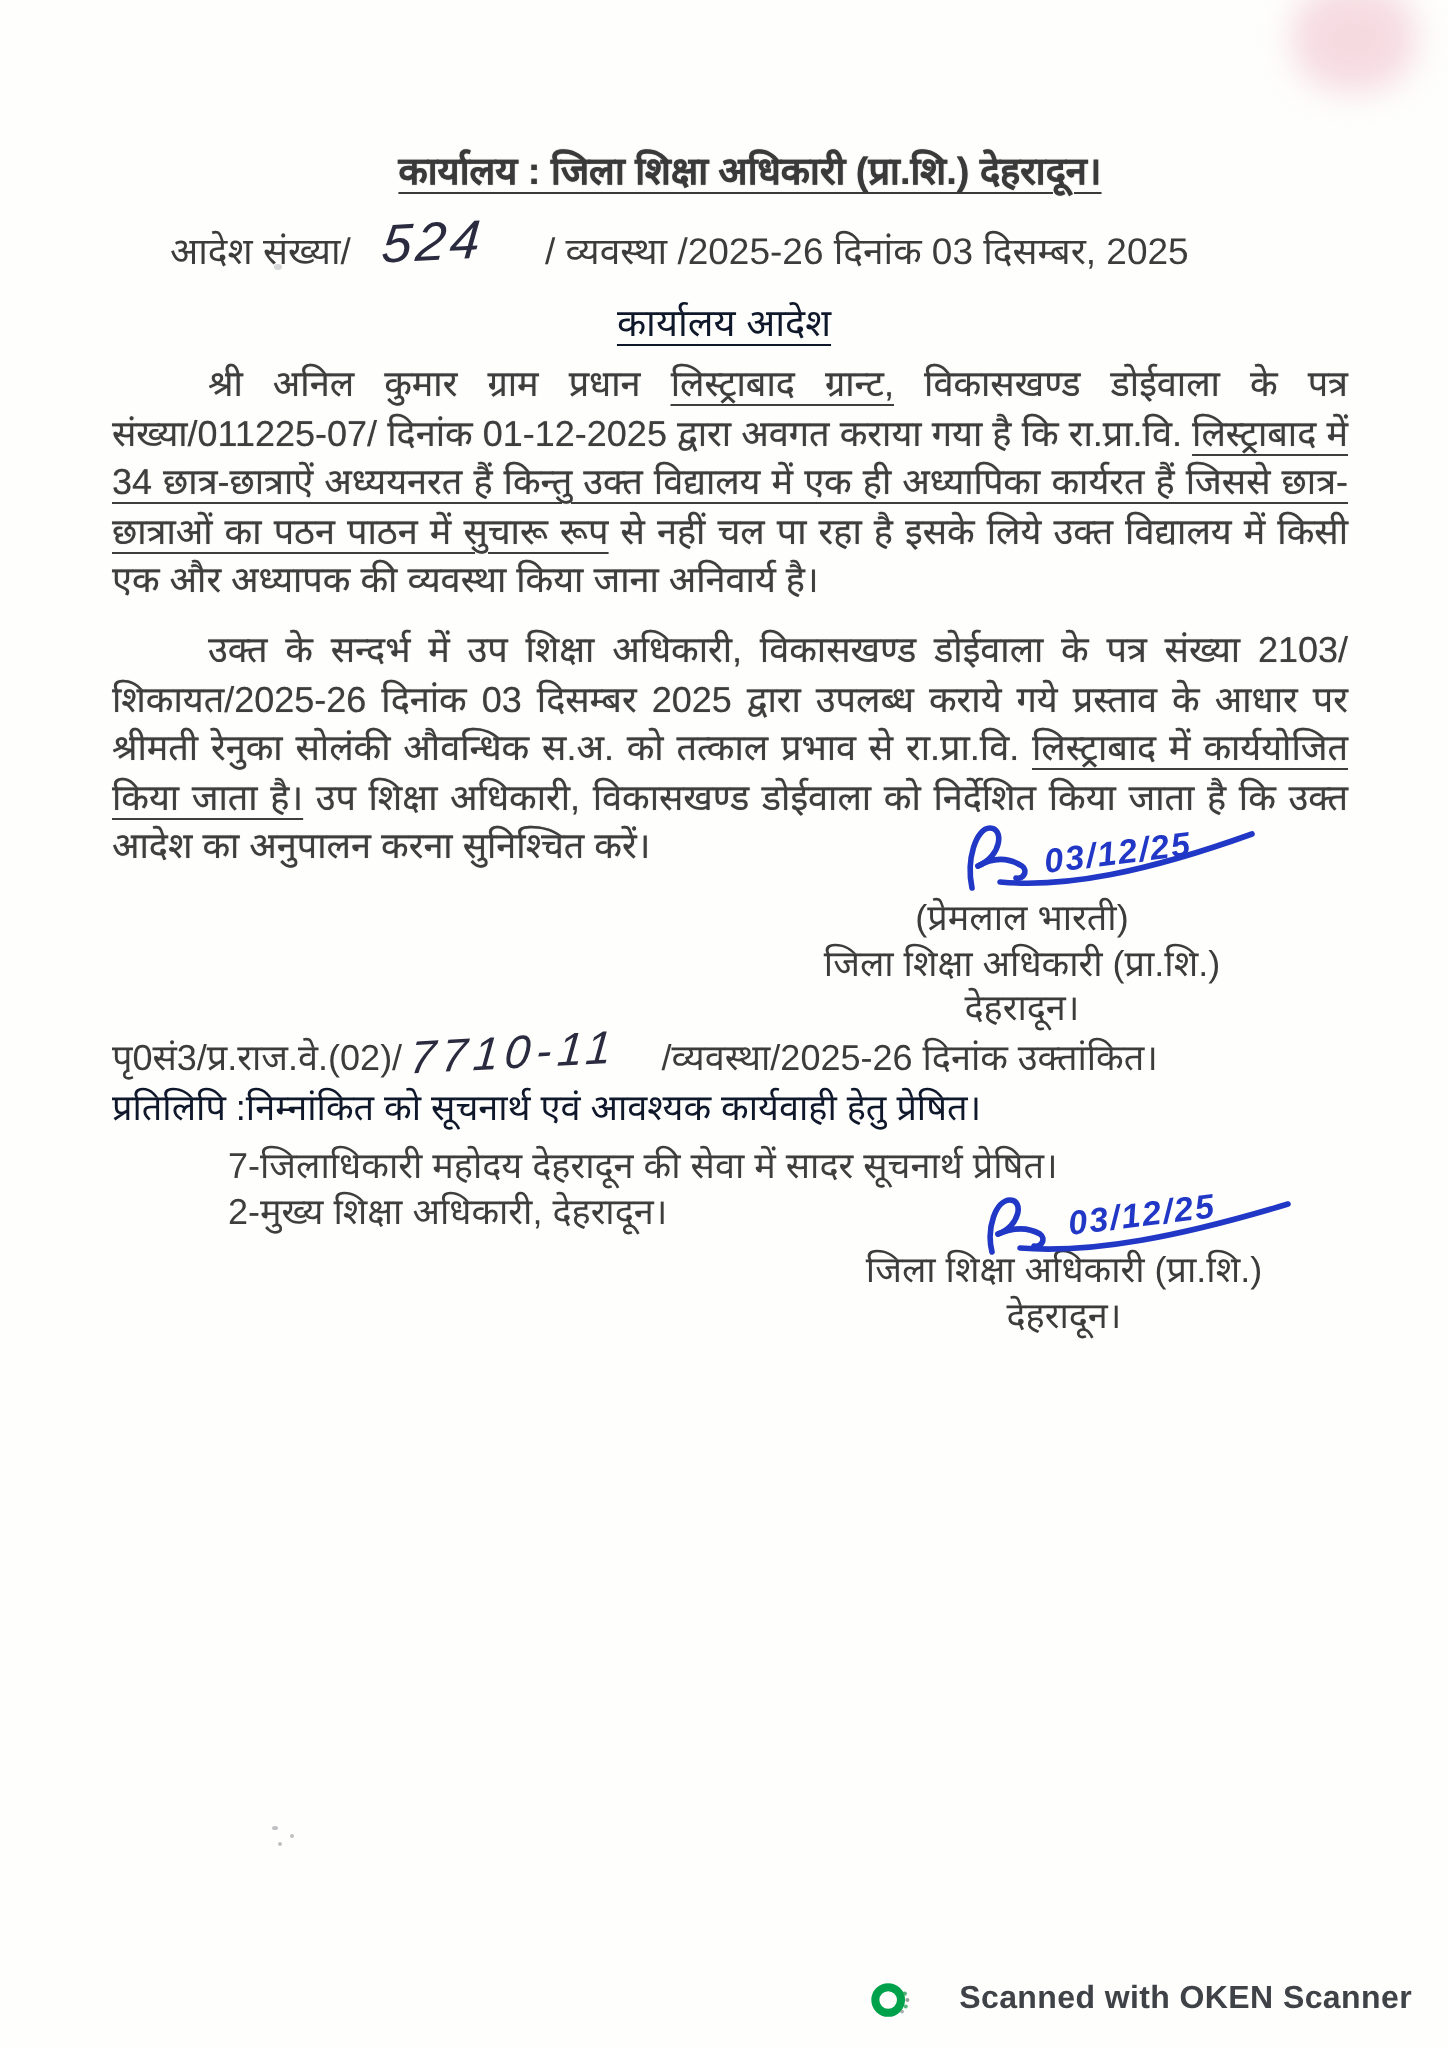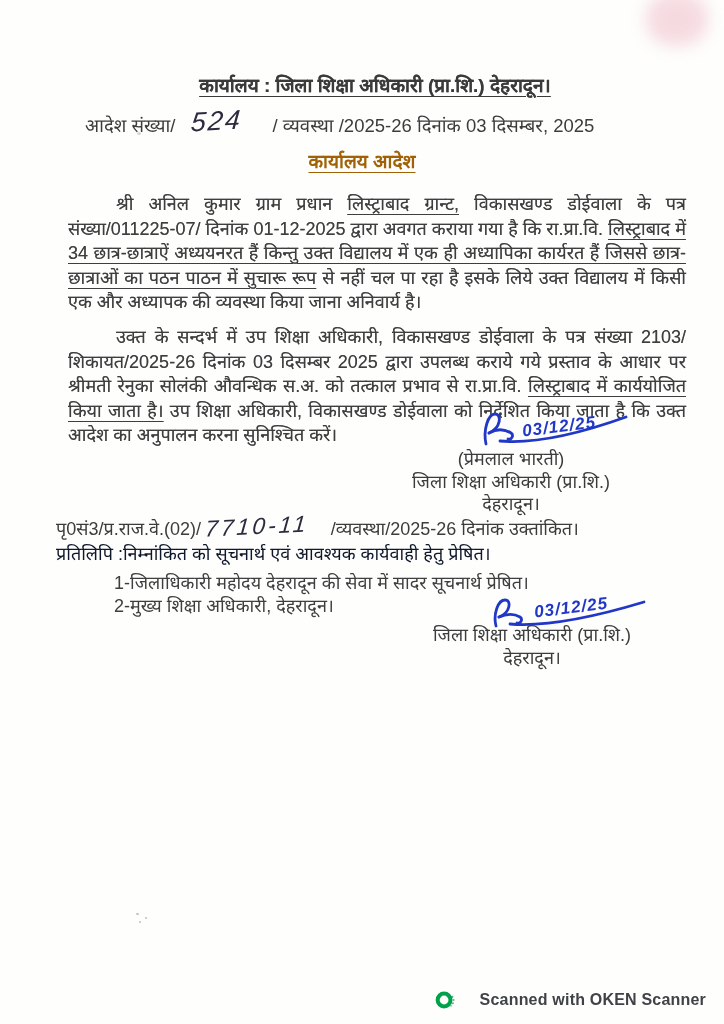--- a/index.html
+++ b/index.html
@@ -38,24 +38,24 @@
   }
   .hw{
     display:inline-block;color:#2b2b40;
     transform:rotate(-3deg) skewX(-8deg);
     font-style:italic;letter-spacing:2px;
   }
   .hw-num{font-size:27px;margin:0 30px 0 16px;position:relative;top:-2px;}
   .hw-ref{font-size:23px;margin:0 22px 0 4px;position:relative;top:-1px;letter-spacing:3px;}
   .subject{
     position:absolute;top:148px;left:0;width:100%;
-    text-align:center;font-size:19px;font-weight:bold;color:#a16207;
+    text-align:center;font-size:19px;font-weight:normal;color:#0f172a;
   }
   .para{
-    position:absolute;left:56px;width:618px;margin:12px;
+    position:absolute;left:56px;width:618px;margin:0;
     font-size:18px;line-height:24.6px;text-align:justify;
     text-indent:48px;color:#3e3e3e;
     text-shadow:0 0 .4px rgba(62,62,62,.6);
   }
   #para1{top:180px;}
   #para2{top:313px;}
   .ref-line{
     position:absolute;top:514px;left:56px;right:30px;
     font-size:18px;color:#3c3c3c;white-space:nowrap;
   }
@@ -123,21 +123,21 @@
     <div class="sig-line">(प्रेमलाल भारती)</div>
     <div class="sig-line">जिला शिक्षा अधिकारी (प्रा.शि.)</div>
     <div class="sig-line">देहरादून।</div>
   </div>
 
   <div class="ref-line">
     <span>पृ0सं3/प्र.राज.वे.(02)/</span><span class="hw hw-ref">7710-11</span><span>/व्यवस्था/2025-26 दिनांक उक्तांकित।</span>
   </div>
 
   <div class="copy-line">प्रतिलिपि :निम्नांकित को सूचनार्थ एवं आवश्यक कार्यवाही हेतु प्रेषित।</div>
-  <div class="copy-item item1">1-जिलाधिकारी महोदय देहरादून की सेवा में सादर सूचनार्थ प्रेषित।</div>
+  <div class="copy-item item1">7-जिलाधिकारी महोदय देहरादून की सेवा में सादर सूचनार्थ प्रेषित।</div>
   <div class="copy-item item2">2-मुख्य शिक्षा अधिकारी, देहरादून।</div>
 
   <div class="sig-block sig2">
     <div class="sig-mark">
       <svg class="sig-svg" width="162" height="34" viewBox="0 0 162 34">
         <g fill="none" stroke="#2137c6" stroke-width="2.8" stroke-linecap="round">
           <path d="M10,30 C7,18 12,4 19,4 C26,4 24,17 13,21"></path>
           <path d="M13,21 C20,18 27,17 34,21 C37,23 35,28 31,27"></path>
           <path d="M24,28 C60,31 105,22 158,6"></path>
         </g>

